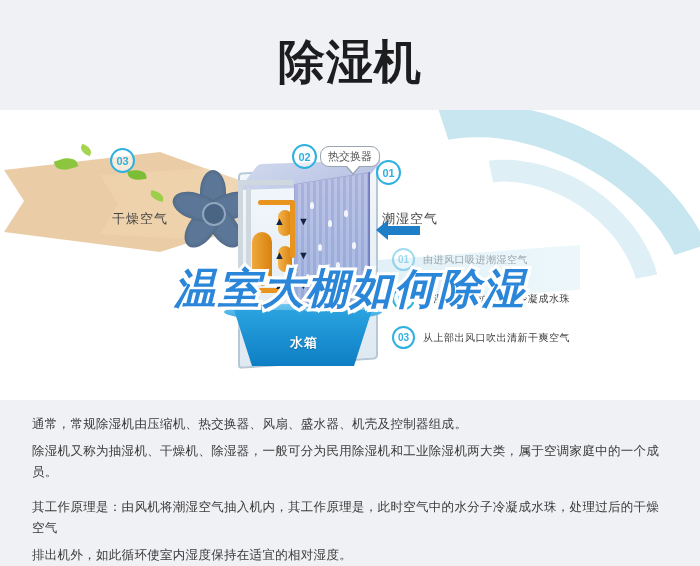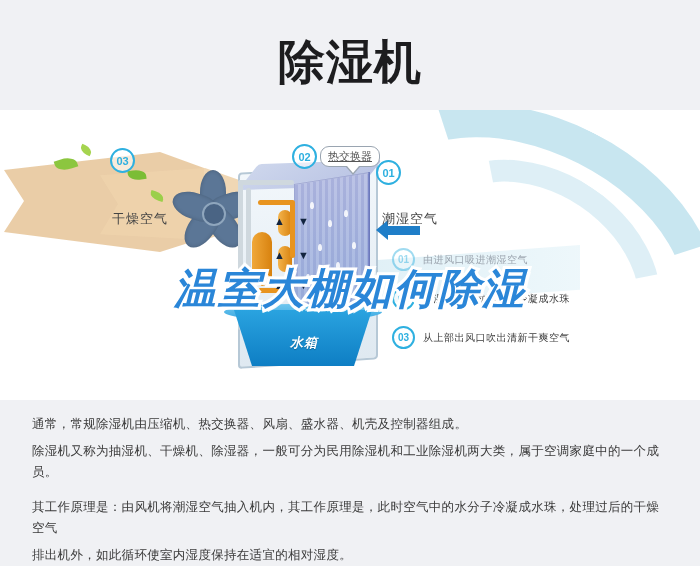--- a/index.html
+++ b/index.html
@@ -135,21 +135,21 @@
     clip-path:polygon(4% 0%,96% 0%,84% 100%,16% 100%);
     border-radius:3px;
   }
   .tank-lip{
     position:absolute;left:224px;top:194px;width:158px;height:16px;
     background:linear-gradient(180deg,#6fc6ee,#3aa9e2);
     border-radius:50%/60%;
   }
   .tank-label{
     position:absolute;left:290px;top:224px;color:#ffffff;font-size:13px;font-weight:bold;
-    letter-spacing:1px;text-shadow:0 1px 1px rgba(0,0,0,.25);font-style:italic;
+    letter-spacing:1px;text-shadow:0 1px 1px rgba(0,0,0,.25);
   }
 
   
   .fan{position:absolute;left:166px;top:56px;width:92px;height:92px;}
   .blade{
     position:absolute;left:34px;top:4px;width:26px;height:44px;
     background:#5b7696;border-radius:60% 60% 40% 40%;
     transform-origin:13px 42px;
     box-shadow:inset 0 0 4px rgba(0,0,0,.2);
   }
@@ -303,21 +303,21 @@
       <div style="position:absolute;left:376px;top:110px;width:0;height:0;border-top:10px solid transparent;border-bottom:10px solid transparent;border-right:12px solid #1f7ec8;"></div>
 
       <div class="tank-lip"></div>
       <div class="tank"></div>
       <div class="tank-label">水箱</div>
 
       <div class="badge" style="left:110px;top:38px;">03</div>
       <div class="cap" style="left:112px;top:100px;font-family:Liberation Mono, monospace;">干燥空气</div>
 
       <div class="badge" style="left:292px;top:34px;">02</div>
-      <div class="bubble" style="left:320px;top:36px;text-decoration:underline;">热交换器</div>
+      <div class="bubble" style="left:320px;top:36px;">热交换器</div>
 
       <div class="badge" style="left:376px;top:50px;">01</div>
       <div class="cap" style="left:382px;top:100px;">潮湿空气</div>
 
     </div>
   </div>
 
   <div class="legend">
     <div class="legend-row dim">
       <div class="legend-num">01</div>

